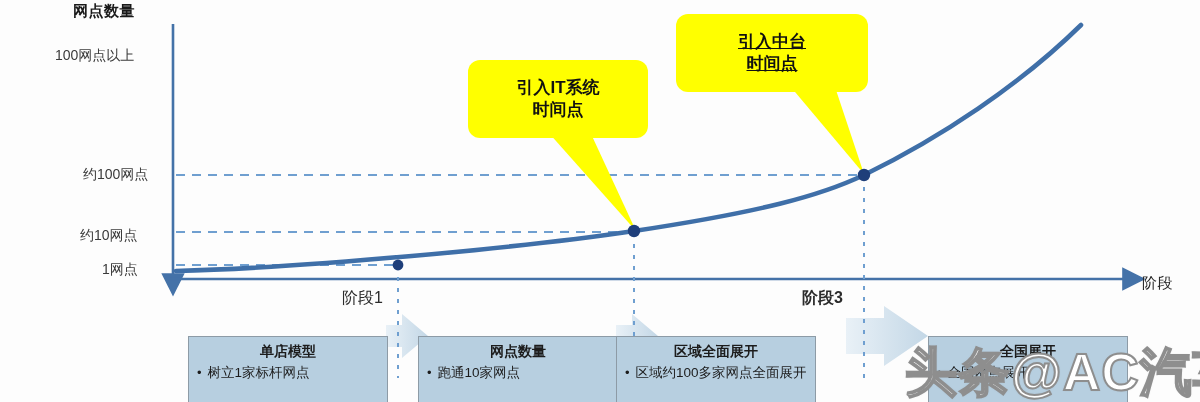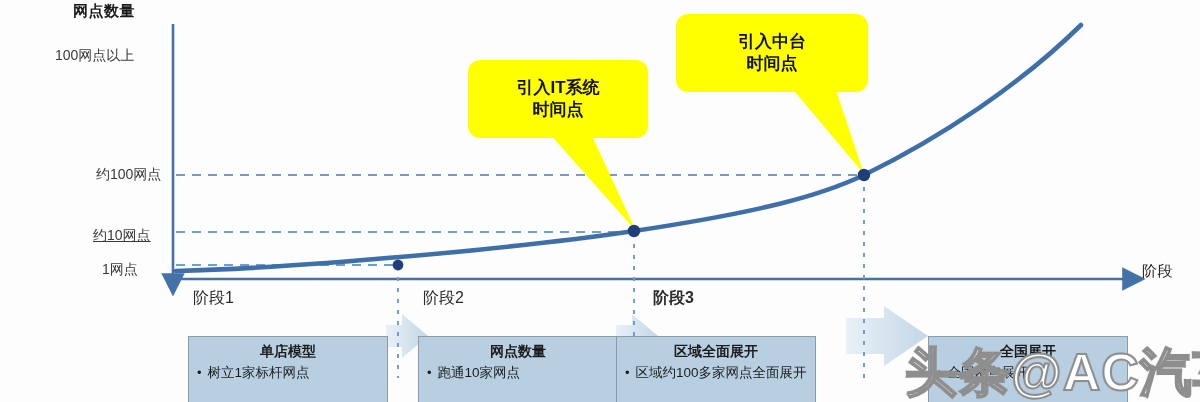--- a/index.html
+++ b/index.html
@@ -12,46 +12,46 @@
   #stage{position:absolute;left:0;top:0;width:1200px;height:298px;padding-left:25px;}
 
   .svg-layer{position:absolute;left:0;top:0;width:1200px;height:402px;}
 
   
   .axis-title{
     position:absolute;font-size:15px;font-weight:bold;color:#1a1a1a;
     white-space:nowrap;letter-spacing:.5px;
   }
   .axis-title.y{left:73px;top:2px;}
-  .axis-title.x{left:1142px;top:262px;font-weight:normal;color:#262626;}
+  .axis-title.x{left:1142px;top:274px;font-weight:normal;color:#262626;}
 
   .ytick{
     position:absolute;font-size:14px;color:#3a3a3a;white-space:nowrap;
     text-align:center;
   }
   .ytick.t100plus{left:55px;top:47px;}
-  .ytick.t100{left:96px;top:166px;}
-  .ytick.t10{left:93px;top:227px;text-decoration:underline;}
+  .ytick.t100{left:83px;top:166px;}
+  .ytick.t10{left:80px;top:227px;}
   .ytick.t1{left:102px;top:261px;}
 
   
   .callout{
     position:absolute;background:#ffff00;border-radius:12px;
     color:#111;font-weight:bold;font-size:17px;line-height:1.32;
     text-align:center;display:flex;align-items:center;justify-content:center;
     flex-direction:column;z-index:6;
   }
   .callout .ln{display:block;white-space:nowrap;}
   #callout-it{left:452px;top:60px;width:180px;height:78px;margin-left:16px;}
-  #callout-zt{left:676px;top:14px;width:192px;height:78px;}
+  #callout-zt{left:676px;top:14px;width:192px;height:78px;text-decoration:underline;}
 
   
   .stage-label{
     position:absolute;font-size:16px;color:#2b2b2b;white-space:nowrap;
-    text-align:left;z-index:4;
+    text-align:right;z-index:4;
   }
 
   
   .stage-box{
     position:absolute;box-sizing:border-box;
     background:#b7cfe0;border:1px solid #8d9ba6;
     z-index:4;padding:6px 8px 4px 8px;margin-top:23px;
   }
   .stage-box .bx-title{
     font-size:14px;font-weight:bold;color:#1c1c1c;text-align:center;
@@ -140,21 +140,20 @@
     <span class="ln">引入IT系统</span>
     <span class="ln">时间点</span>
   </div>
 
   <div class="callout" id="callout-zt">
     <span class="ln">引入中台</span>
     <span class="ln">时间点</span>
   </div>
 
   <div class="stage-label" style="left:193px;top:288px;width:190px;">阶段1</div>
-  <div class="stage-label" style="left:423px;top:288px;width:190px;">阶段2</div>
   <div class="stage-label" style="left:653px;top:288px;width:190px;font-weight:bold;">阶段3</div>
 
   <div class="stage-box" style="left:188px;top:313px;width:200px;height:72px;">
     <div class="bx-title">单店模型</div>
     <div class="bx-bullet">
       <span class="bullet-dot">•</span>
       <span class="bx-bullet-text">树立1家标杆网点</span>
     </div>
   </div>
 

